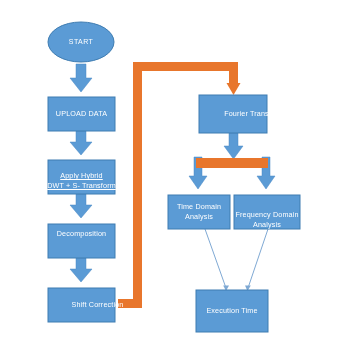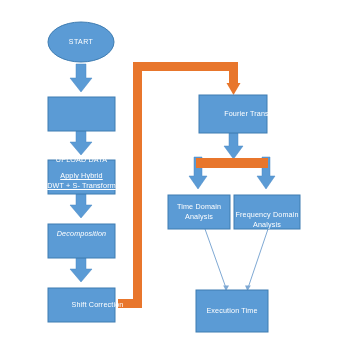--- a/index.html
+++ b/index.html
@@ -118,26 +118,26 @@
 
     <rect x="168" y="195" width="62" height="34" fill="#5B9BD5" stroke="#3E7CB1" stroke-width="1"></rect>
 
     <rect x="234" y="195" width="66" height="34" fill="#5B9BD5" stroke="#3E7CB1" stroke-width="1"></rect>
 
     <rect x="196" y="290" width="72" height="42" fill="#5B9BD5" stroke="#3E7CB1" stroke-width="1"></rect>
   </svg>
 
   <div class="node-label start-label" style="left:48px; top:22px; width:66px; height:40px;">START</div>
 
-  <div class="node-label" style="left:48px; top:97px; width:67px; height:34px;margin-top:46px;">UPLOAD DATA</div>
+  <div class="node-label" style="left:48px; top:97px; width:67px; height:34px;">UPLOAD DATA</div>
 
   <div class="node-label" style="left:46px; top:164px; width:71px; height:34px;text-decoration:underline;">Apply Hybrid
 DWT + S- Transform</div>
 
-  <div class="node-label" style="left:48px; top:224px; width:67px; height:20px;font-style:italic;">Decomposition</div>
+  <div class="node-label" style="left:48px; top:224px; width:67px; height:20px;">Decomposition</div>
 
   <div class="node-label" style="left:64px; top:288px; width:67px; height:34px;">Shift Correction</div>
 
   <div class="node-label" style="left:199px; top:95px; width:68px; height:38px;margin-left:21px;">Fourier Transform</div>
 
   <div class="node-label" style="left:168px; top:195px; width:62px; height:34px;border-radius:16px;">Time Domain
 Analysis</div>
 
   <div class="node-label" style="left:233px; top:195px; width:68px; height:34px;margin-top:8px;">Frequency Domain
 Analysis</div>

